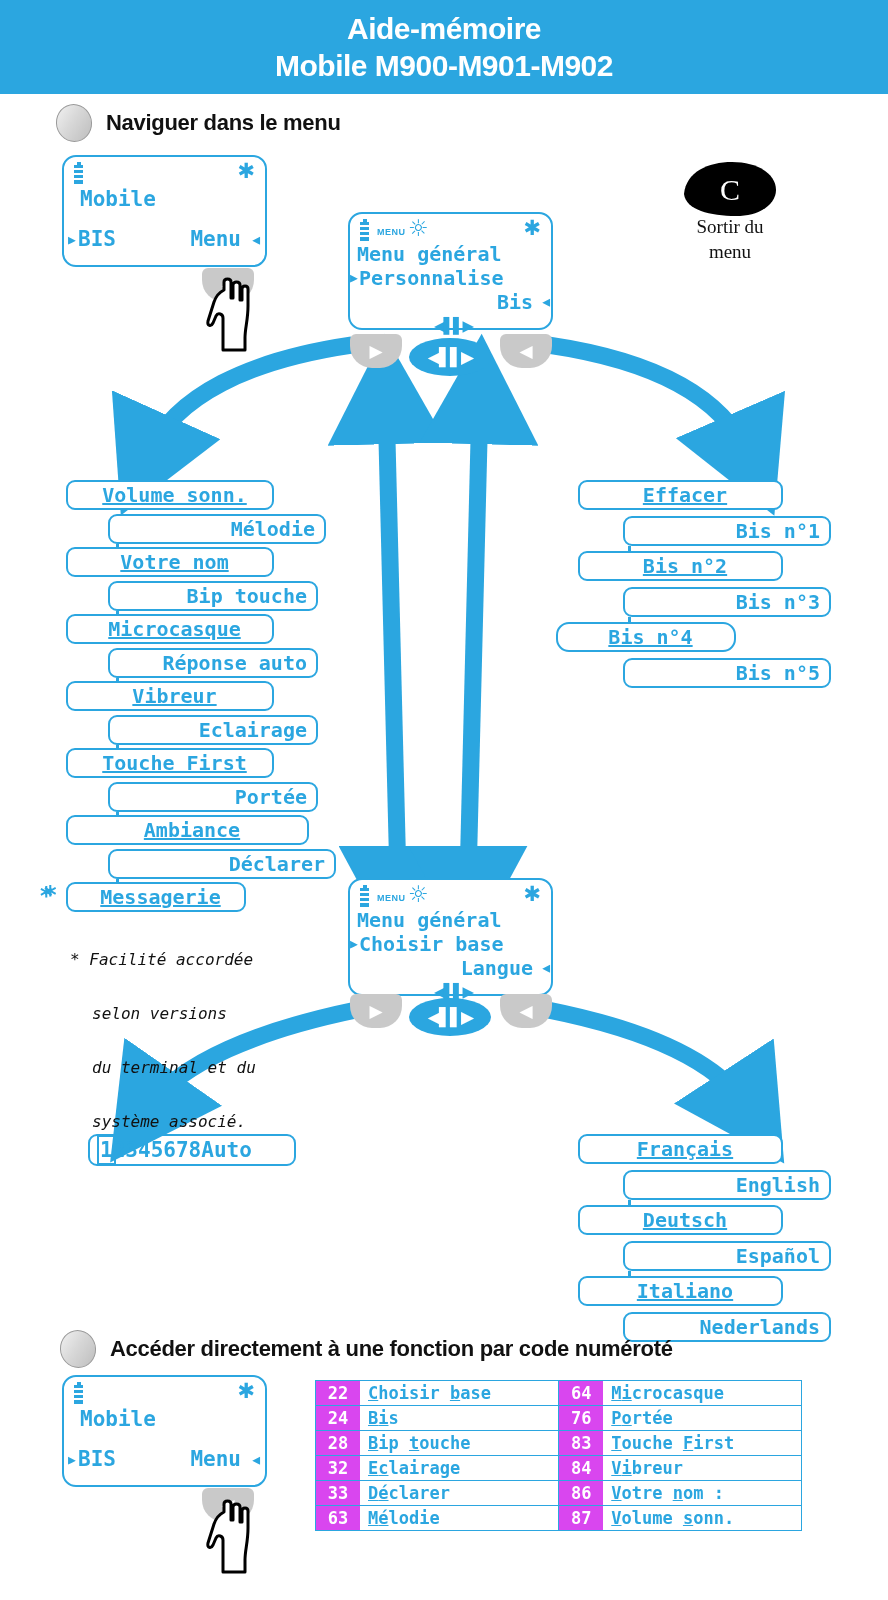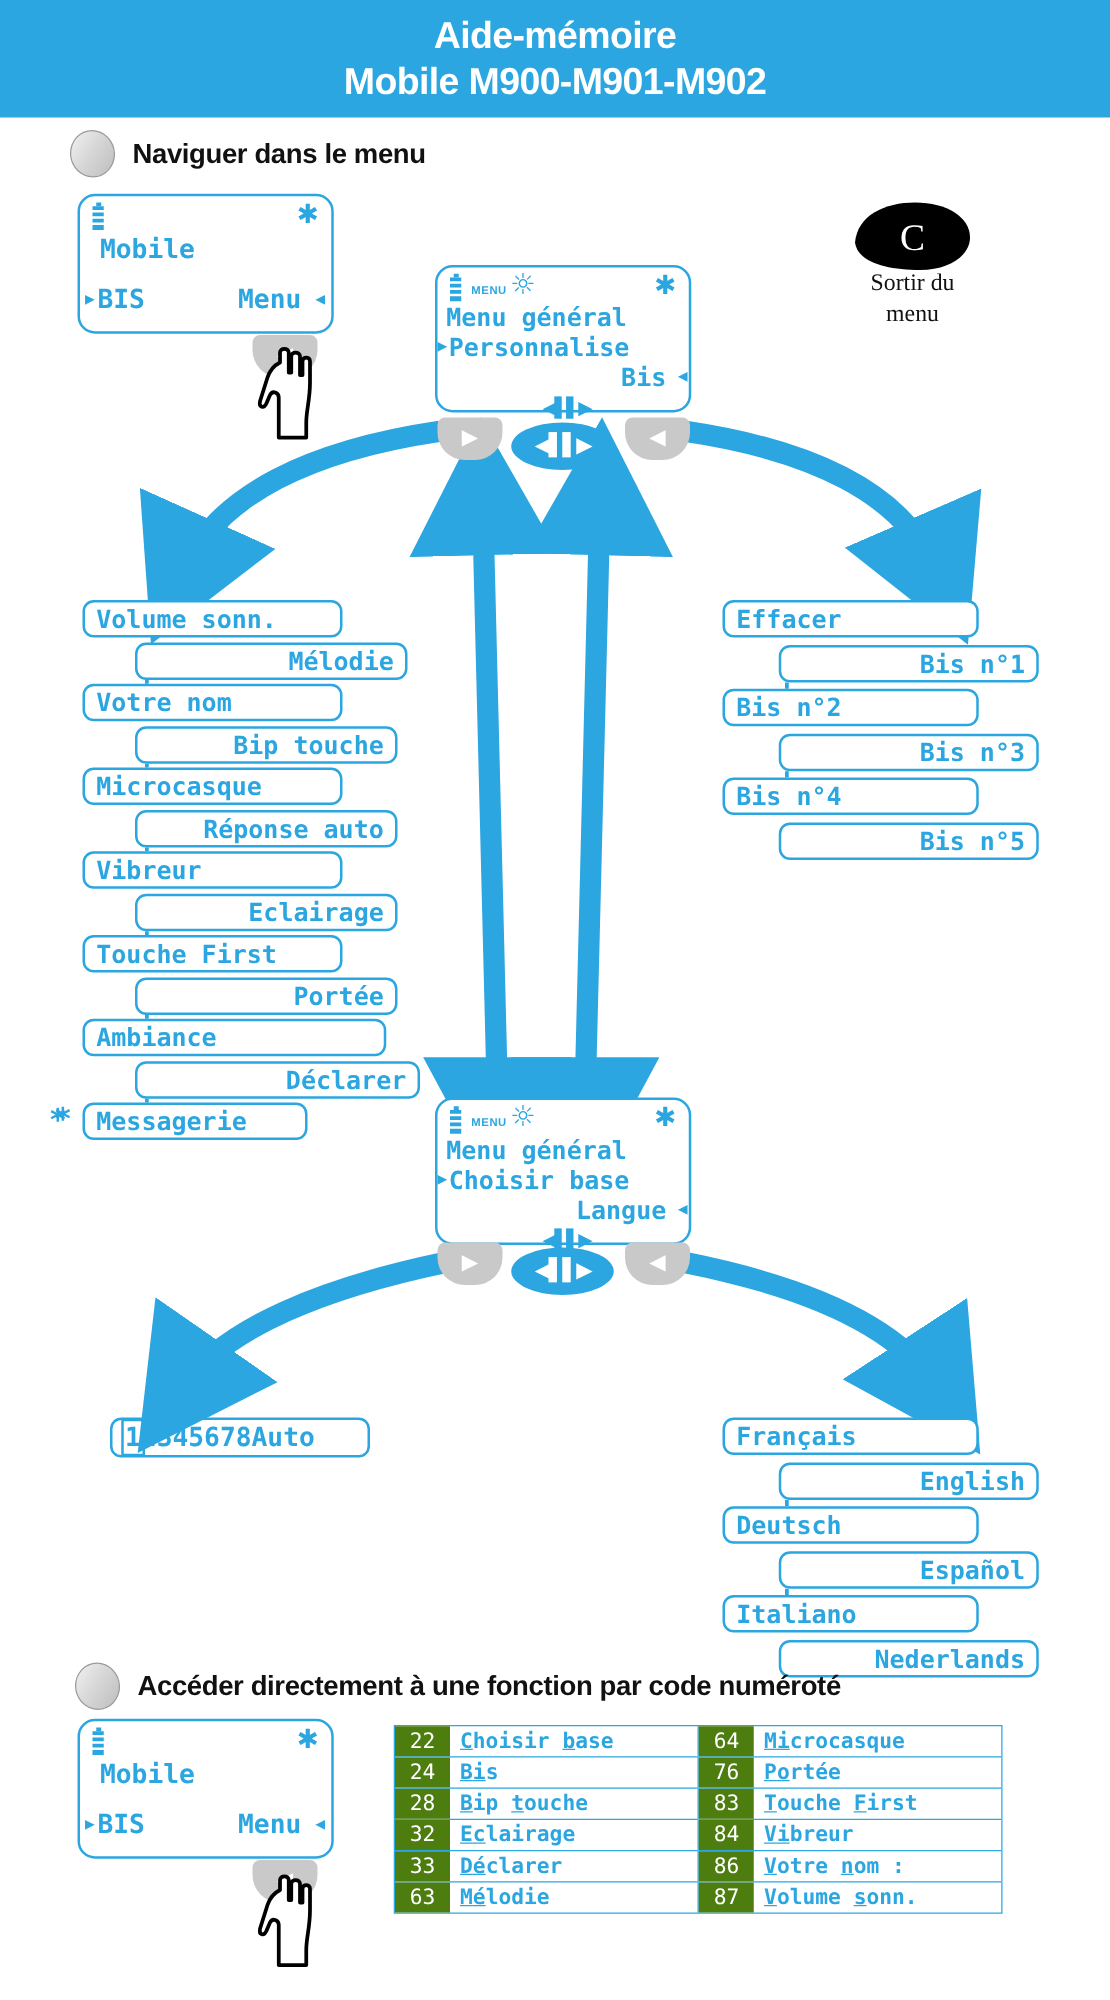--- a/index.html
+++ b/index.html
@@ -115,21 +115,21 @@
     border:2px solid #2ba6e0;border-radius:9px;
     background:#fff;
     color:#2ba6e0;
     font-family:"DejaVu Sans Mono", monospace;
     font-weight:bold;font-size:20px;
     box-sizing:border-box;
     display:flex;align-items:center;
     height:30px;
     white-space:pre;
   }
-  .pill.left{padding-left:9px;justify-content:flex-start;}
+  .pill.left{padding-left:9px;justify-content:center;text-decoration:underline;}
   .pill.right{padding-right:9px;justify-content:flex-end;}
   .connector{position:absolute;background:#2ba6e0;width:3px;}
   .star-mark{
     position:absolute;color:#2ba6e0;font-size:24px;font-weight:bold;
     font-family:"DejaVu Sans",sans-serif;line-height:1;
   }
   .footnote{
     position:absolute;color:#111;font-style:italic;
     font-family:"DejaVu Sans Mono", monospace;
     font-size:16px;line-height:18px;white-space:pre;
@@ -147,22 +147,22 @@
   .code-table{
     position:absolute;
     border:1.5px solid #2ba6e0;
     box-sizing:border-box;
     display:flex;
   }
   .code-col{display:flex;flex-direction:column;}
   .code-row{display:flex;align-items:stretch;height:24px;border-bottom:1.5px solid #2ba6e0;}
   .code-row:last-child{border-bottom:none;}
   .code-num{
-    width:44px;background:#4d7c0f;color:#fff;
-    font-family:"DejaVu Sans Mono",monospace;font-weight:normal;font-size:17px;
+    width:44px;background:#d946ef;color:#fff;
+    font-family:"DejaVu Sans Mono",monospace;font-weight:bold;font-size:17px;
     display:flex;align-items:center;justify-content:center;flex:0 0 auto;
   }
   .code-lbl{
     padding-left:8px;color:#2ba6e0;
     font-family:"DejaVu Sans Mono",monospace;font-weight:bold;font-size:17px;
     display:flex;align-items:center;white-space:pre;
   }
   .code-lbl u{text-decoration:underline;}
   .col-div{width:1.5px;background:#2ba6e0;}
 
@@ -272,29 +272,35 @@
       <div class="pill right" style="left: 108px; top: 781.5px; width: 210px;"><span>Portée</span></div>
       <div class="connector" style="left: 116px; top: 811.5px; height: 3.5px;"></div>
       <div class="pill left" style="left: 66px; top: 815px; width: 243px;"><span>Ambiance</span></div>
       <div class="pill right" style="left: 108px; top: 848.5px; width: 228px;"><span>Déclarer</span></div>
       <div class="connector" style="left: 116px; top: 878.5px; height: 3.5px;"></div>
       <div class="pill left" style="left: 66px; top: 882px; width: 180px;"><span>Messagerie</span></div>
       <div class="star-mark" style="left: 40px; top: 884px;">*</div>
     </div>
   <div class="star-mark" style="left:44px;top:883px;">*</div>
 
+  <div class="footnote" style="left:70px;top:915px;">
+    <div><span>*</span> <span>Facilité accordée</span></div>
+    <div style="padding-left:22px;">selon versions</div>
+    <div style="padding-left:22px;">du terminal et du</div>
+    <div style="padding-left:22px;">système associé.</div>
+  </div>
 
   <div id="bis-col">
       <div class="pill left" style="left: 578px; top: 480px; width: 205px;"><span>Effacer</span></div>
       <div class="pill right" style="left: 623px; top: 515.5px; width: 208px;"><span>Bis n°1</span></div>
       <div class="connector" style="left: 628px; top: 545.5px; height: 5.5px;"></div>
       <div class="pill left" style="left: 578px; top: 551px; width: 205px;"><span>Bis n°2</span></div>
       <div class="pill right" style="left: 623px; top: 586.5px; width: 208px;"><span>Bis n°3</span></div>
       <div class="connector" style="left: 628px; top: 616.5px; height: 5.5px;"></div>
-      <div class="pill left" style="left: 578px; top: 622px; width: 205px;"><span>Bis n°4</span></div>
+      <div class="pill left" style="left: 556px; top: 622px; width: 180px; border-radius: 13px;"><span>Bis n°4</span></div>
       <div class="pill right" style="left: 623px; top: 657.5px; width: 208px;"><span>Bis n°5</span></div>
     </div>
 
   <div class="lcd" style="left:348px;top:878px;width:205px;height:118px;">
     <div class="batt" style="left:10px;top:8px;"></div>
     <div class="menu-lbl" style="left:27px;top:13px;">MENU</div>
     <div class="sun" style="left:58px;top:3px;">☼</div>
     <div class="star" style="right:10px;top:4px;">✱</div>
     <div class="lcd-row" style="left:7px;top:28px;font-size:20px;">Menu général</div>
     <div class="lcd-row" style="left:0px;top:56px;font-size:13px;">▶</div>

